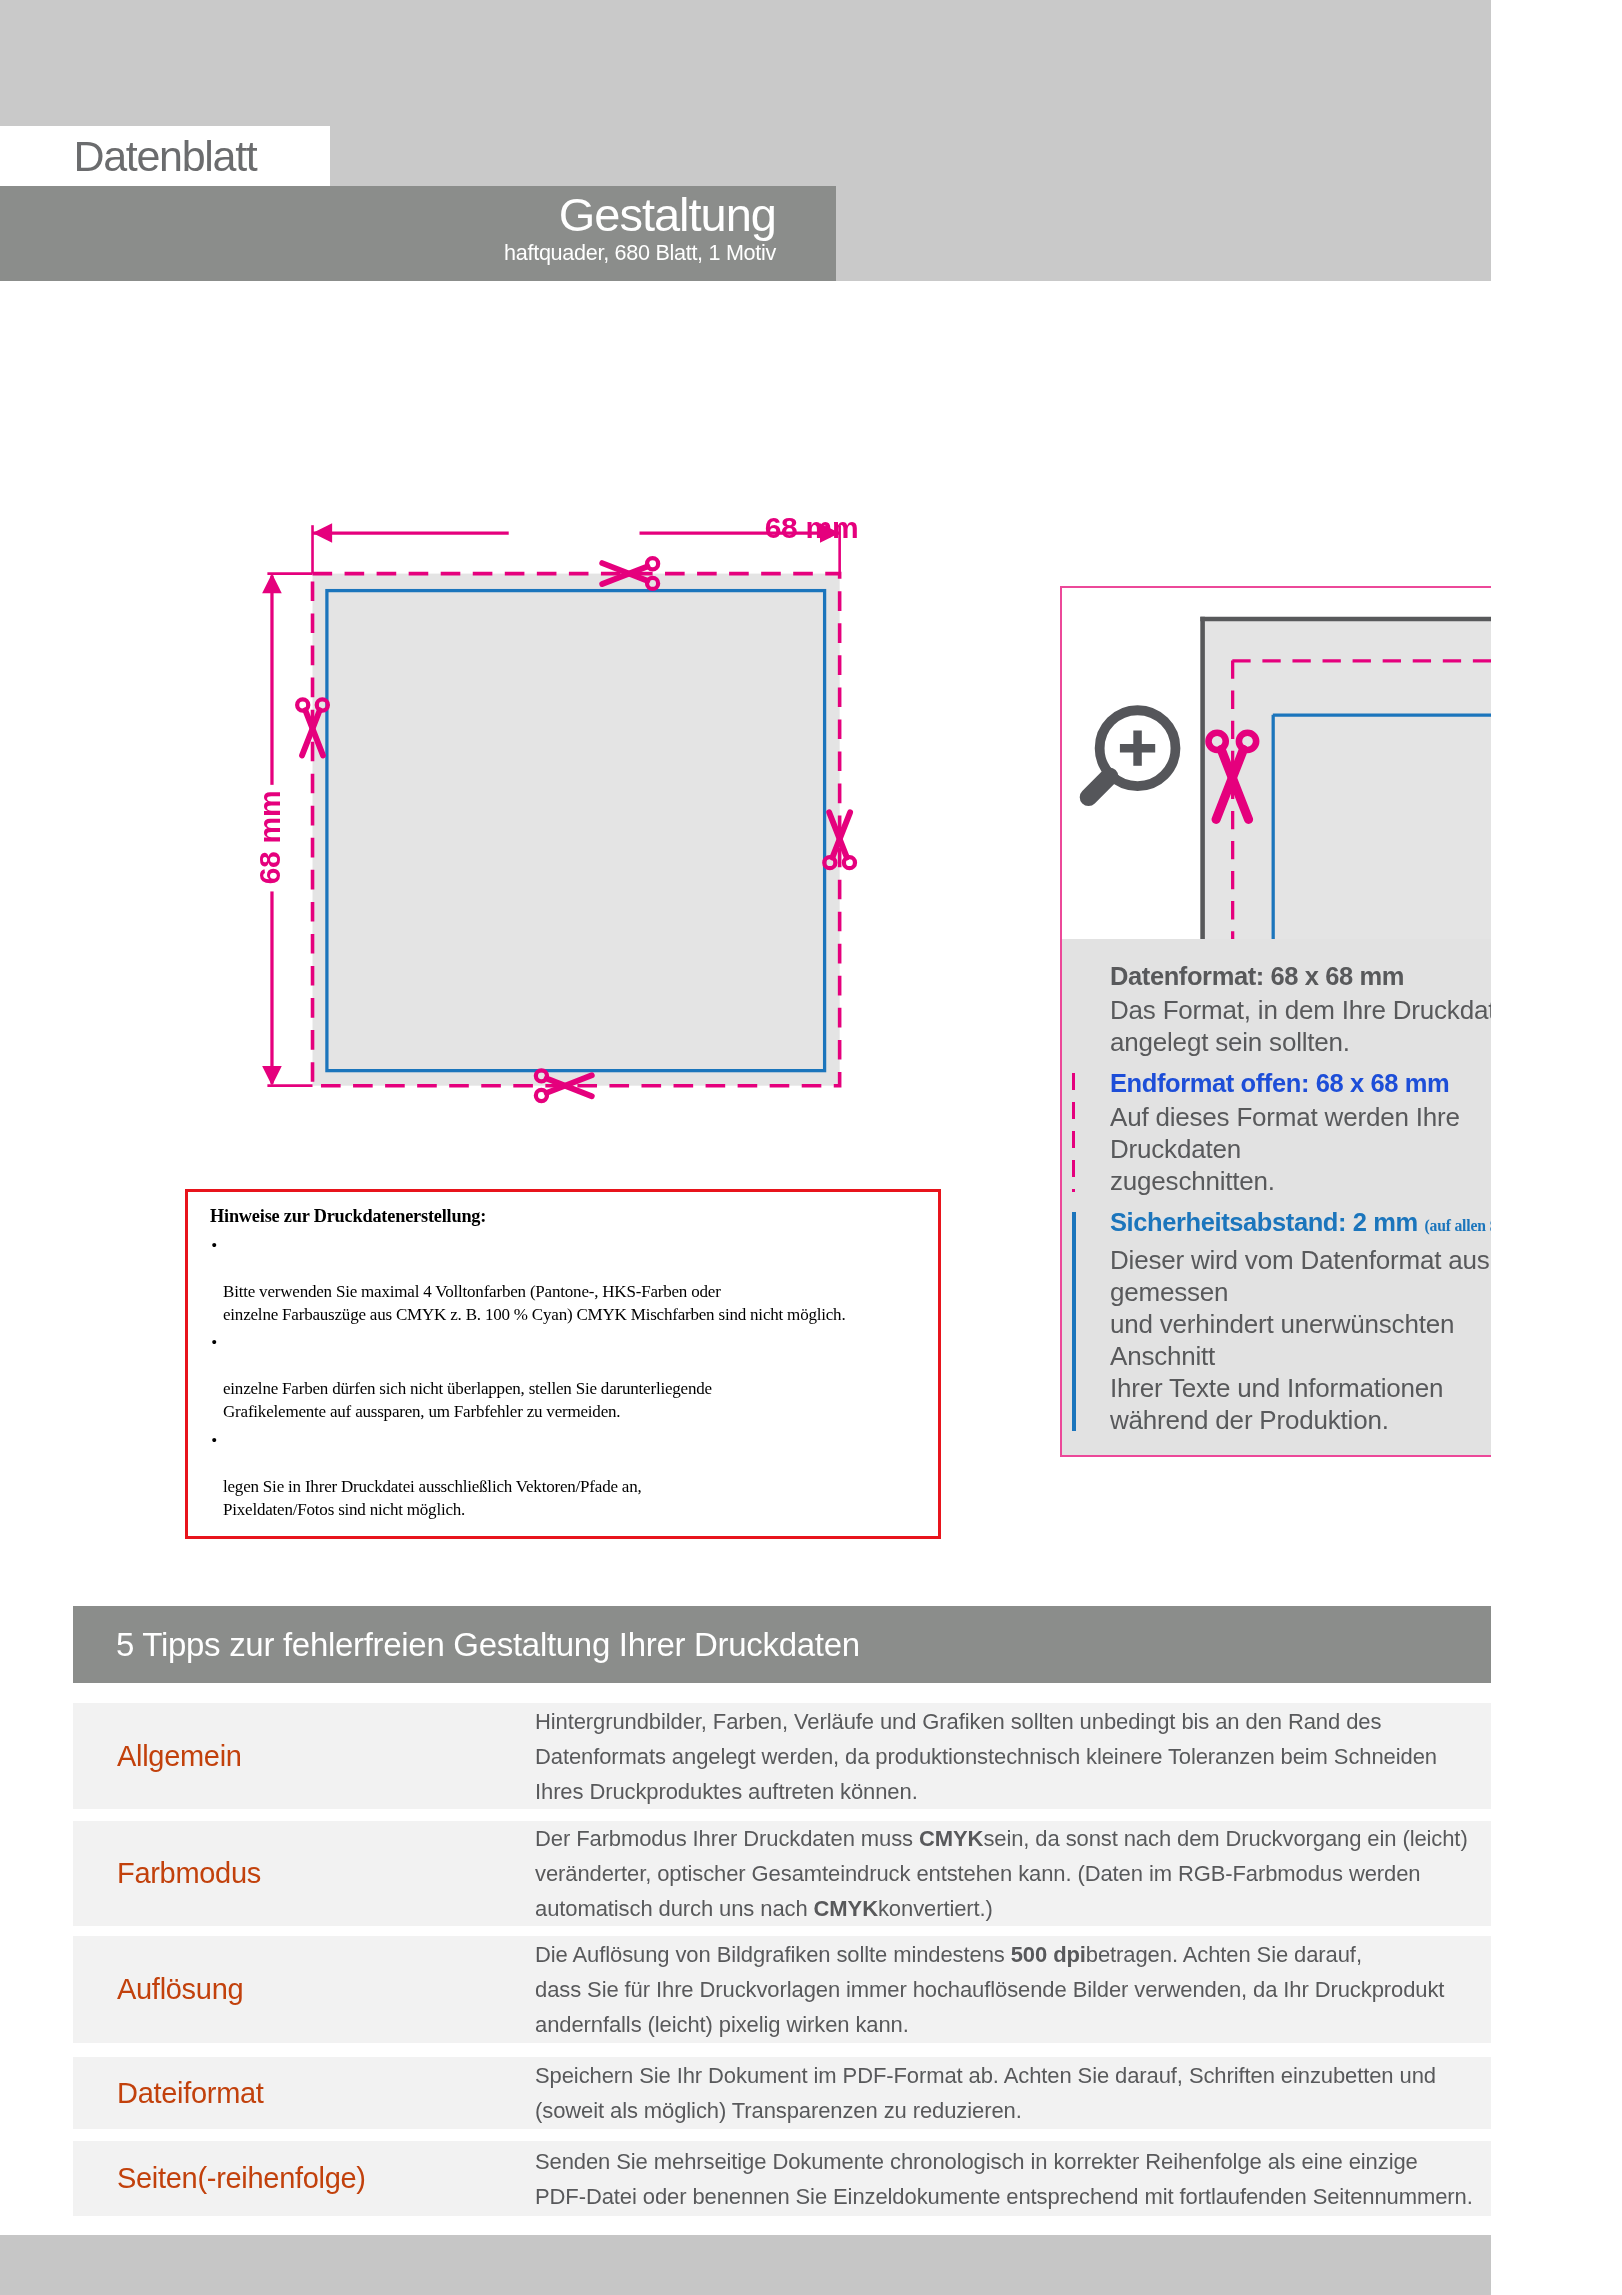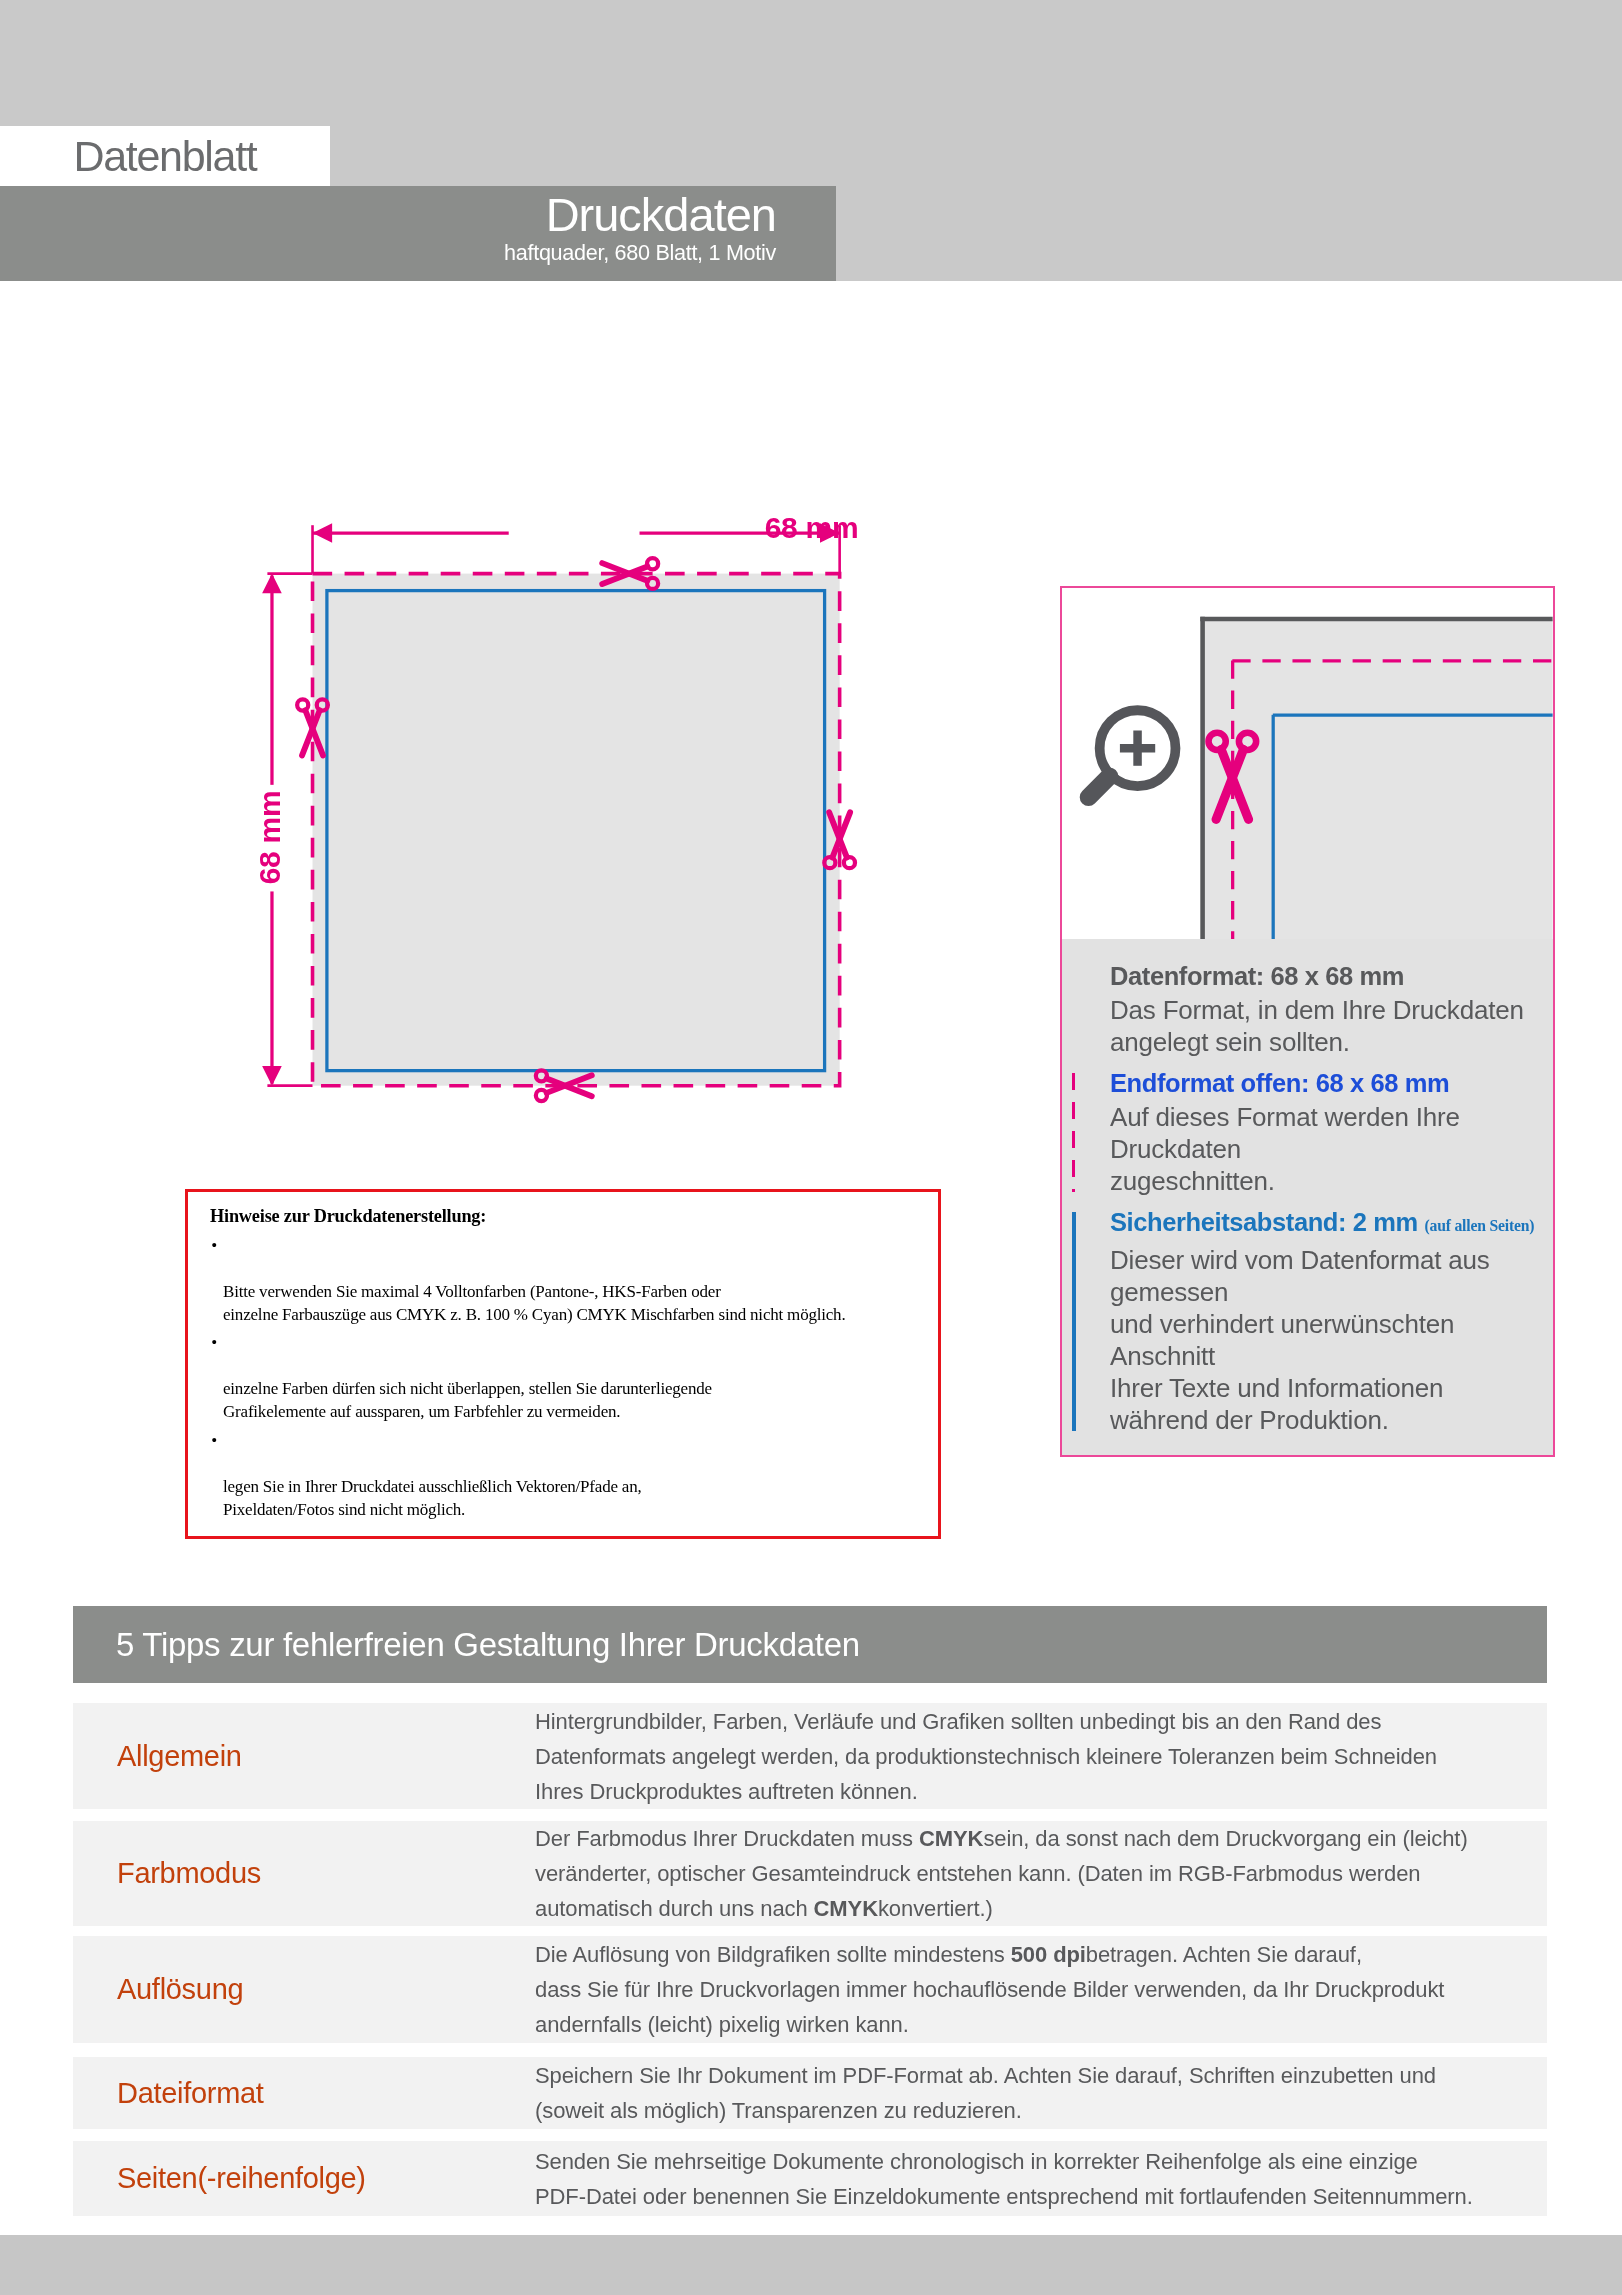--- a/index.html
+++ b/index.html
@@ -1,17 +1,17 @@
 <!DOCTYPE html>
 <html style="font-size:10.5px"><head>
 <meta charset="utf-8">
 <style>
   html,body{margin:0;padding:0;background:#ffffff;}
   .page{
-    position:relative;width:1622px;height:2295px;background:#ffffff;overflow:hidden;
+    position:relative;width:1491px;height:2295px;background:#ffffff;overflow:hidden;
     font-family:"Liberation Sans", sans-serif;color:#58595b;letter-spacing:-0.2px;
   }
   
   .top-band{position:absolute;left:0;top:0;width:1623px;height:281px;background:#c9c9c9;}
   .title-tab{
     position:absolute;left:0;top:126px;width:330px;height:60px;background:#ffffff;
     display:flex;align-items:center;justify-content:center;
     font-size:43px;letter-spacing:-1.3px;color:#6b6c6e;
   }
   .banner{
@@ -87,21 +87,21 @@
 
 <div class="page">
 
   <div class="top-band"></div>
 
   <div class="title-tab">
     <span>Datenblatt</span>
   </div>
 
   <div class="banner">
-    <div class="banner-title">Druckdaten</div>
+    <div class="banner-title">Gestaltung</div>
     <div class="banner-subtitle">haftquader, 680 Blatt, 1 Motiv</div>
   </div>
 
   <svg class="diagram-svg" viewBox="0 0 1000 1000">
     <defs>
       <g id="scissors" stroke="#e5007d" fill="none">
         <circle cx="11" cy="15" r="8.5" stroke-width="6.5"></circle>
         <circle cx="11" cy="45" r="8.5" stroke-width="6.5"></circle>
         <path d="M19 19 L88 46" stroke-width="9" stroke-linecap="round"></path>
         <path d="M19 41 L88 14" stroke-width="9" stroke-linecap="round"></path>

